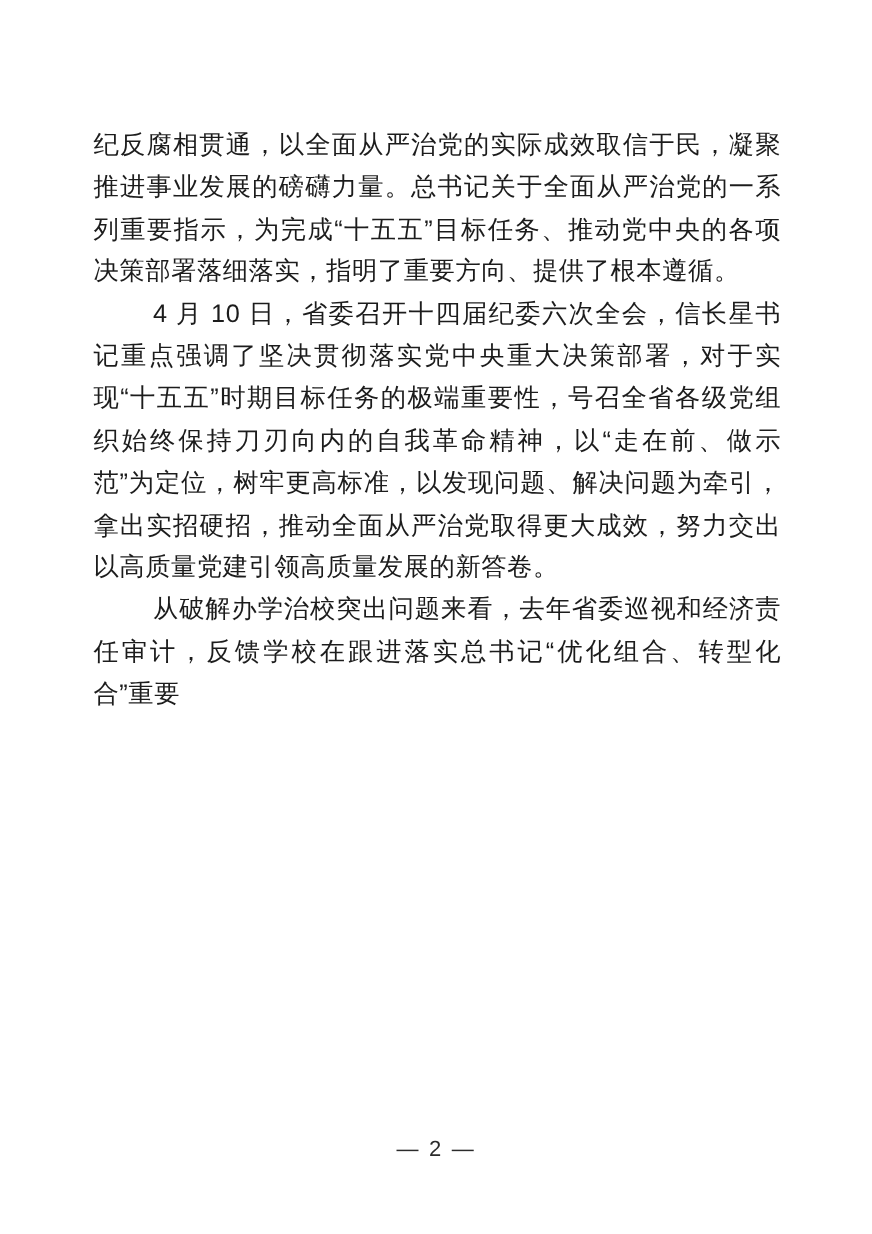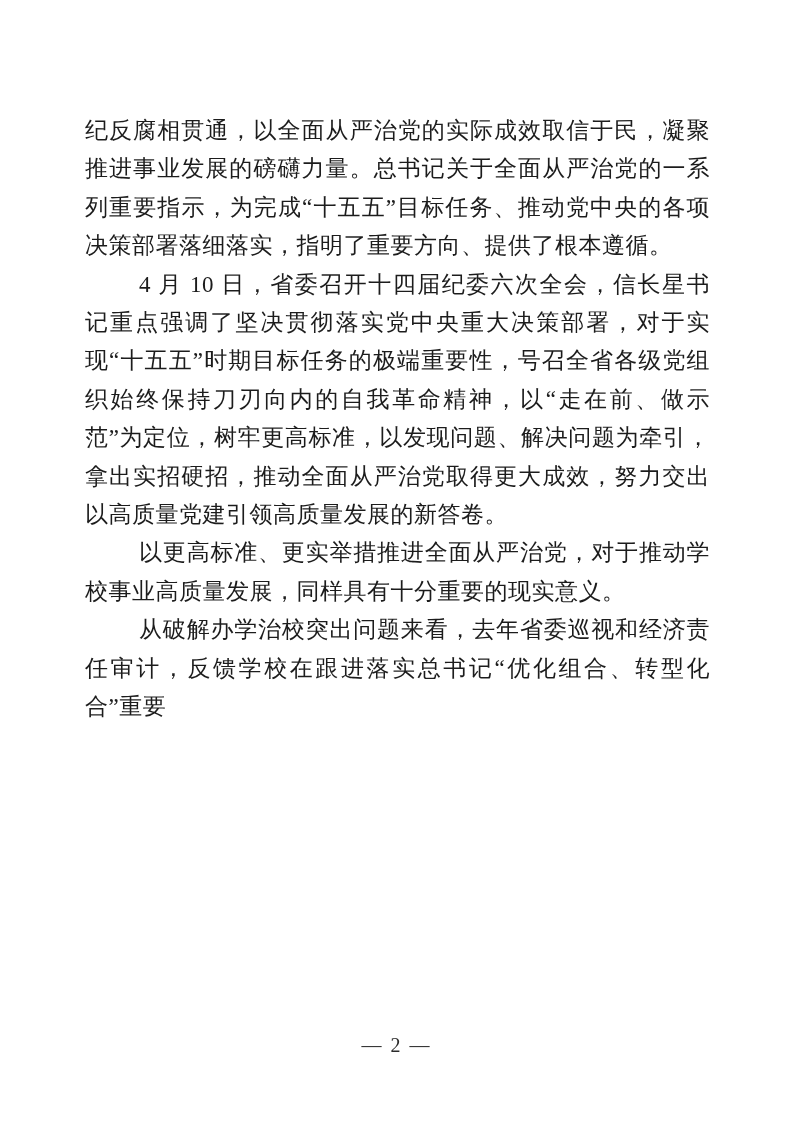--- a/index.html
+++ b/index.html
@@ -6,21 +6,21 @@
     margin: 0;
     padding: 0;
     background: #ffffff;
   }
   .page {
     position: relative;
     width: 793px;
     height: 1122px;
     background: #ffffff;
     overflow: hidden;
-    font-family: Liberation Serif, serif;
+    font-family: Liberation Sans, sans-serif;
     color: #1c1c1c;
   }
   .doc-body {
     position: absolute;
     left: 85px;
     top: 112px;
     width: 625px;
     font-size: 23px;
     line-height: 38.4px;
     text-align: justify;
@@ -47,19 +47,18 @@
     letter-spacing: 2px;
   }
 </style>
 </head>
 <body>
 
 <div class="page">
   <div class="doc-body">
       <p class="para">纪反腐相贯通，以全面从严治党的实际成效取信于民，凝聚推进事业发展的磅礴力量。总书记关于全面从严治党的一系列重要指示，为完成“十五五”目标任务、推动党中央的各项决策部署落细落实，指明了重要方向、提供了根本遵循。</p>
       <p class="para indent">4 月 10 日，省委召开十四届纪委六次全会，信长星书记重点强调了坚决贯彻落实党中央重大决策部署，对于实现“十五五”时期目标任务的极端重要性，号召全省各级党组织始终保持刀刃向内的自我革命精神，以“走在前、做示范”为定位，树牢更高标准，以发现问题、解决问题为牵引，拿出实招硬招，推动全面从严治党取得更大成效，努力交出以高质量党建引领高质量发展的新答卷。</p>
-      <p class="para indent">以更高标准、更实举措推进全面从严治党，对于推动学校事业高质量发展，同样具有十分重要的现实意义。</p>
       <p class="para indent">从破解办学治校突出问题来看，去年省委巡视和经济责任审计，反馈学校在跟进落实总书记“优化组合、转型化合”重要</p>
     </div>
   <div class="footer">
     <span class="page-number">— 2 —</span>
   </div>
 </div>
 
 </body></html>

